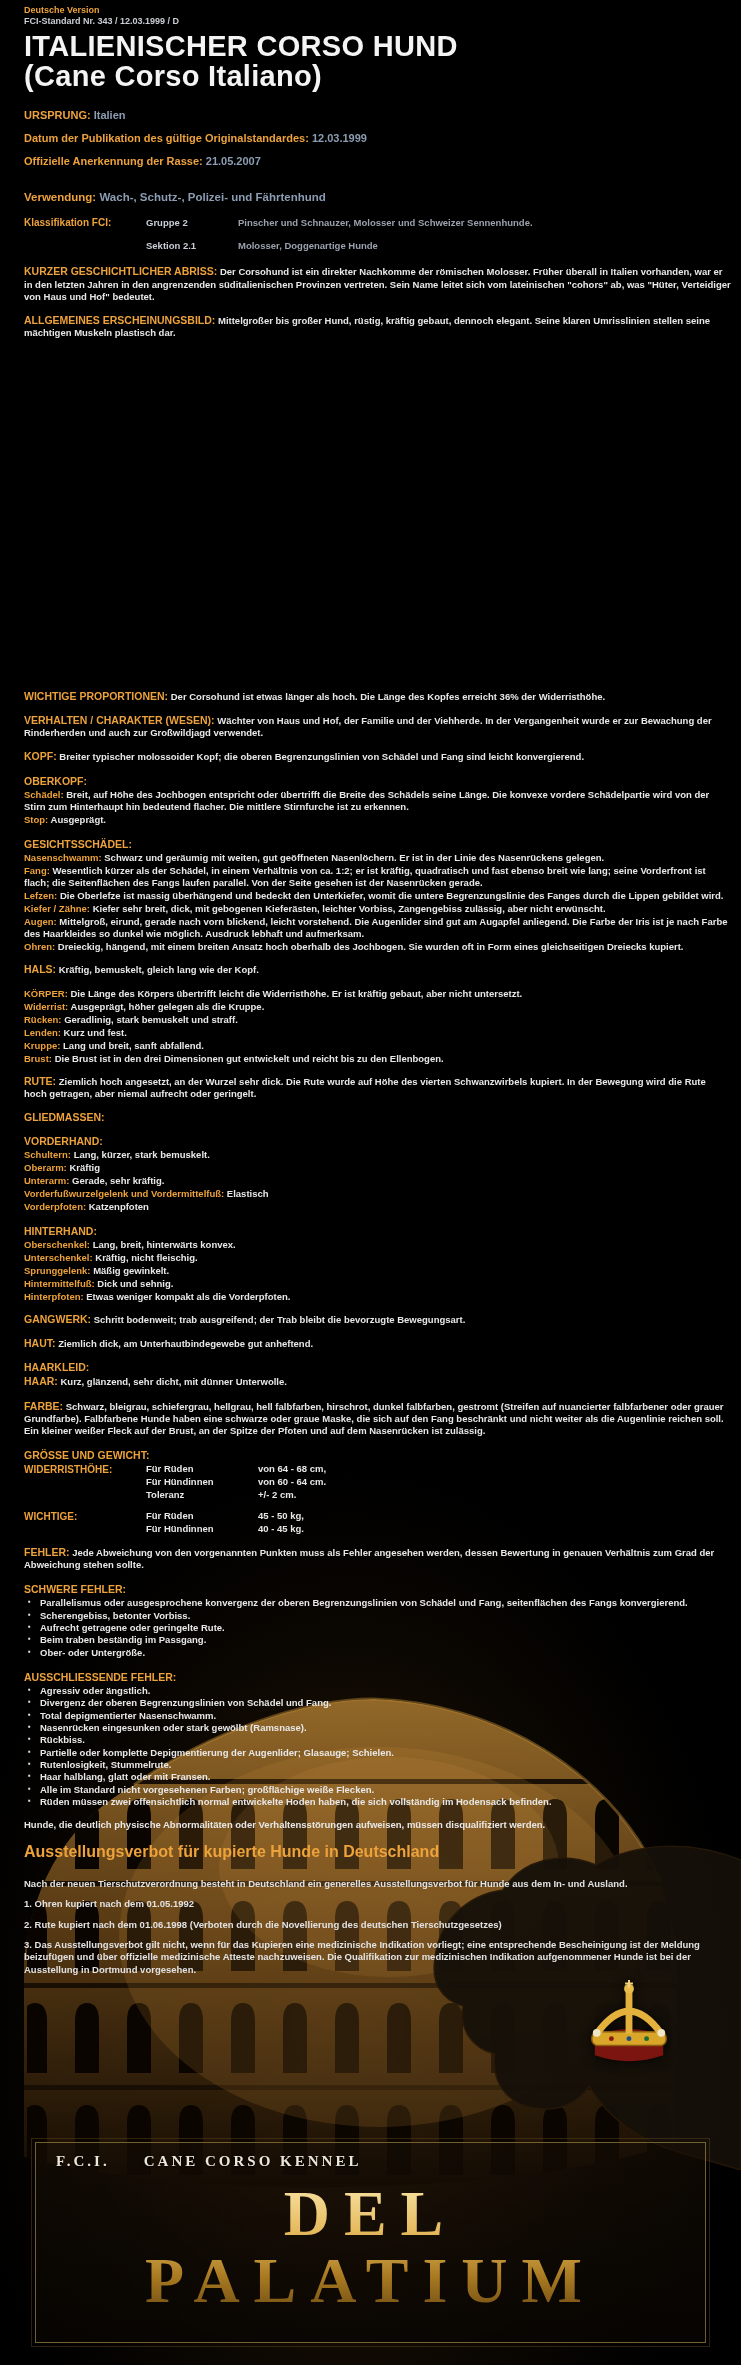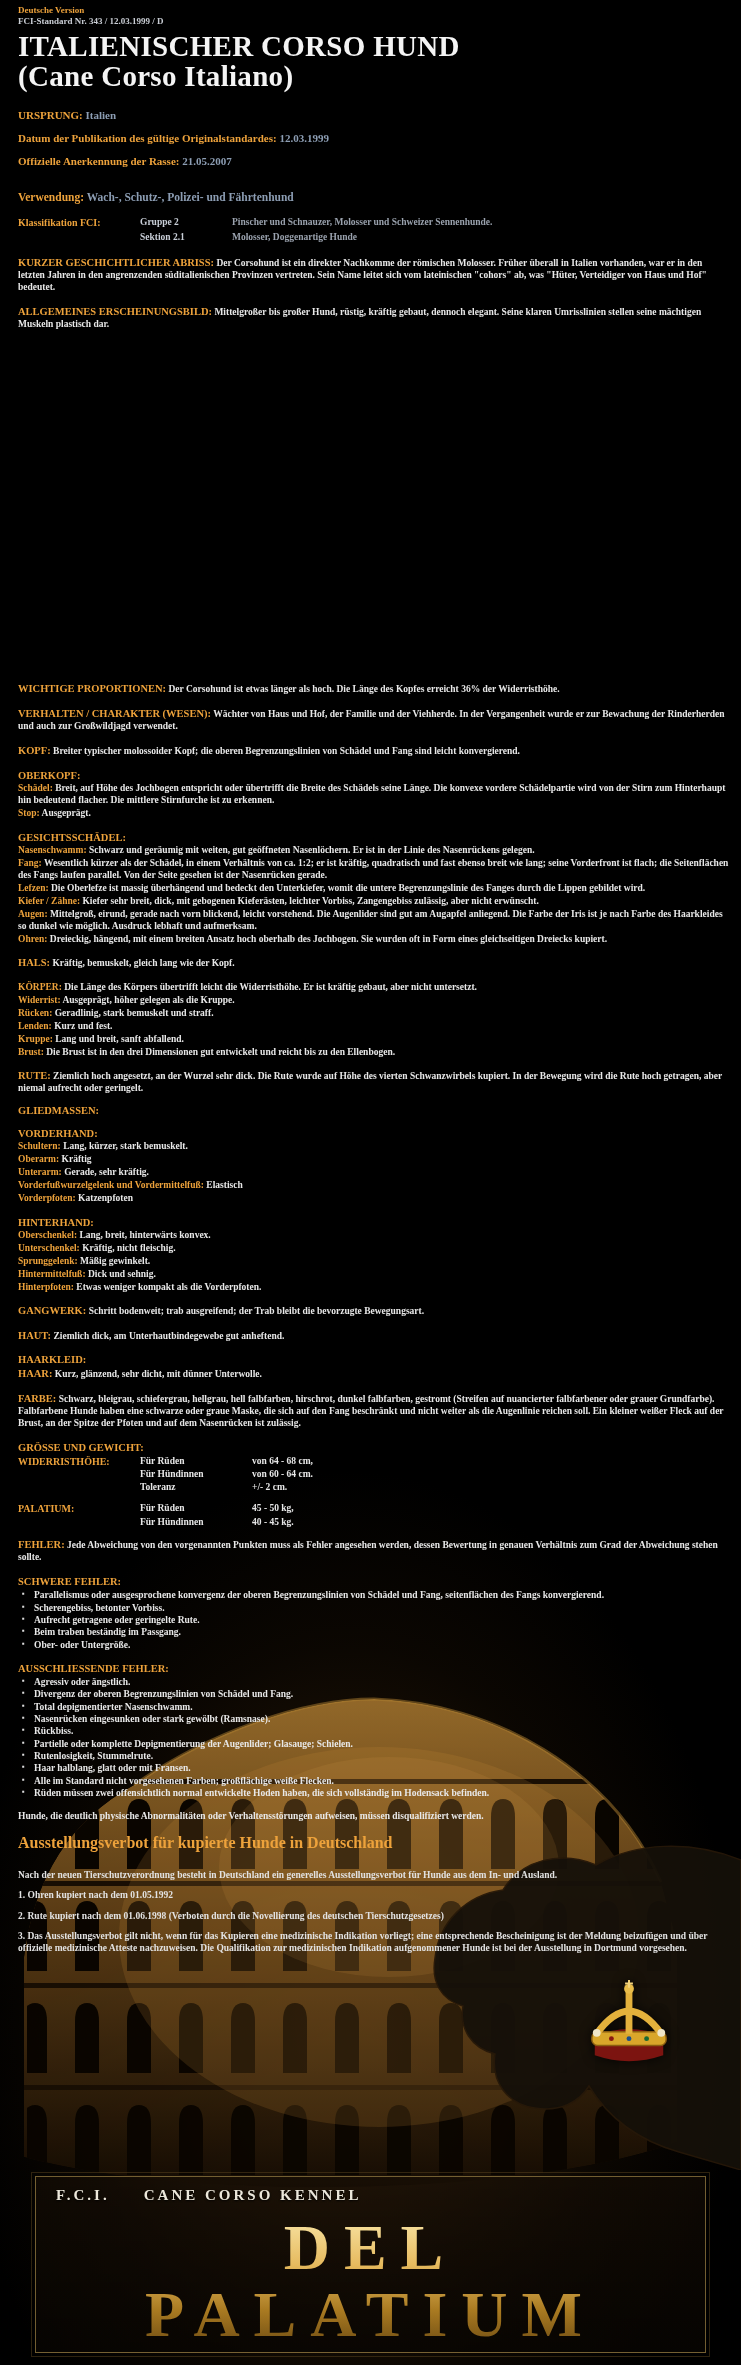--- a/index.html
+++ b/index.html
@@ -1,30 +1,30 @@
 <!DOCTYPE html>
 <html><head>
 <meta charset="utf-8">
 <style>
   html,body{margin:0;padding:0}
   body{
     width:741px;min-height:2365px;background:#000;position:relative;overflow:hidden;
     font-family:"Liberation Sans",sans-serif;font-weight:700;
   }
-  .content{position:relative;z-index:2;padding:5px 10px 0 18px;font-family:Liberation Serif, serif;}
+  .content{position:relative;z-index:2;padding:5px 10px 0 24px;}
   .pre{font-size:9px;line-height:1.25;margin:0;color:#EDA23B}
   .ref{color:#C9CDD4}
   h1{margin:3px 0 0;font-size:29px;line-height:1.05;color:#F4F4F4;letter-spacing:.3px}
   h1.sub{margin:0 0 18px}
   .meta{font-size:11px;margin:0 0 11px}
   .lab{color:#EDA23B}
   .val{color:#8C9DB3}
   .txt{color:#E8E8E8}
   .usage{font-size:11.5px;margin:24px 0 14px}
-  .klass{display:grid;grid-template-columns:122px 92px 1fr;font-size:9.5px;row-gap:4px;margin:0 0 14px}
+  .klass{display:grid;grid-template-columns:122px 92px 1fr;font-size:9.5px;row-gap:12px;margin:0 0 14px}
   .klass .lab{font-size:10px}
   .kcol1{color:#C9CFD8}
   .kcol2{color:#9AA2AE}
   .sec{font-size:9.5px;line-height:1.26;margin:0 0 11px}
   .sec .lab{font-size:10.5px}
   .h-line{font-size:10.5px;color:#EDA23B;margin:8px 0 2px}
   .item{font-size:9.5px;line-height:1.26;margin:0 0 1px}
   .hgroup{margin:12px 0 10px}
   .image-gap{height:340px}
   .size-grid{display:grid;grid-template-columns:122px 112px 1fr;font-size:9.5px;line-height:1.35;margin:2px 0 8px}
@@ -37,24 +37,24 @@
   .verbot-h{font-size:16px;color:#EDA23B;margin:10px 0 17px}
   .vline{font-size:9.5px;line-height:1.3;color:#E2E2E2;margin:0 0 8px}
 
   
   .hero{position:absolute;left:0;right:0;bottom:0;height:900px;z-index:1;pointer-events:none}
   .hero::before{content:"";position:absolute;inset:0;
     background:radial-gradient(ellipse at 47% 62%, rgba(130,82,28,.40), rgba(60,36,10,.18) 48%, transparent 70%);}
   .colosseum{position:absolute;left:8px;bottom:128px;width:712px;height:600px;opacity:.93}
   .dog{position:absolute;right:0;bottom:195px;width:330px;height:340px;opacity:.95}
   .crown{position:absolute;right:68px;bottom:295px;width:88px;height:92px;filter:drop-shadow(0 0 6px rgba(0,0,0,.8))}
-  .plaque{position:absolute;left:35px;right:35px;bottom:12px;z-index:3;
+  .plaque{position:absolute;left:35px;right:35px;bottom:22px;z-index:3;
     border:1px solid rgba(202,168,90,.55);outline:1px solid rgba(90,68,30,.5);outline-offset:3px;
     background:linear-gradient(180deg, rgba(24,15,6,.55), rgba(8,5,2,.8));
-    padding:8px 12px 4px}
+    padding:8px 12px 28px}
   .kennel-line{display:flex;gap:34px;font-family:"Liberation Serif",serif;font-size:15px;
     color:#ECE7DA;letter-spacing:3px;margin:2px 0 10px 8px;text-shadow:0 1px 2px #000}
   .kennel-name{text-align:center;font-family:"Liberation Serif",serif;font-weight:700;
     font-size:64px;letter-spacing:14px;line-height:1.05;
     background:linear-gradient(180deg,#f9e6a8 0%,#e6ba5e 38%,#a97a21 72%,#6e4c13 100%);
     -webkit-background-clip:text;background-clip:text;color:transparent}
 </style>
 </head>
 <body>
 
@@ -275,21 +275,21 @@
       <span class="who">Für Rüden</span>
       <span class="val2">von 64 - 68 cm,</span>
       <span></span>
       <span class="who">Für Hündinnen</span>
       <span class="val2">von 60 - 64 cm.</span>
       <span></span>
       <span class="who">Toleranz</span>
       <span class="val2">+/- 2 cm.</span>
     </div>
     <div class="size-grid">
-      <span class="lab">PALATIUM:</span>
+      <span class="lab">WICHTIGE:</span>
       <span class="who">Für Rüden</span>
       <span class="val2">45 - 50 kg,</span>
       <span></span>
       <span class="who">Für Hündinnen</span>
       <span class="val2">40 - 45 kg.</span>
     </div>
   </div>
 
   <p class="sec">
     <span class="lab">FEHLER:</span>

